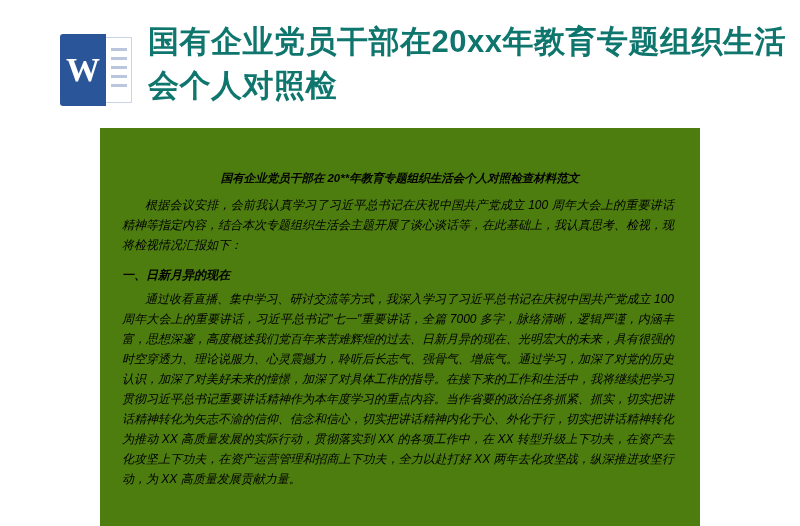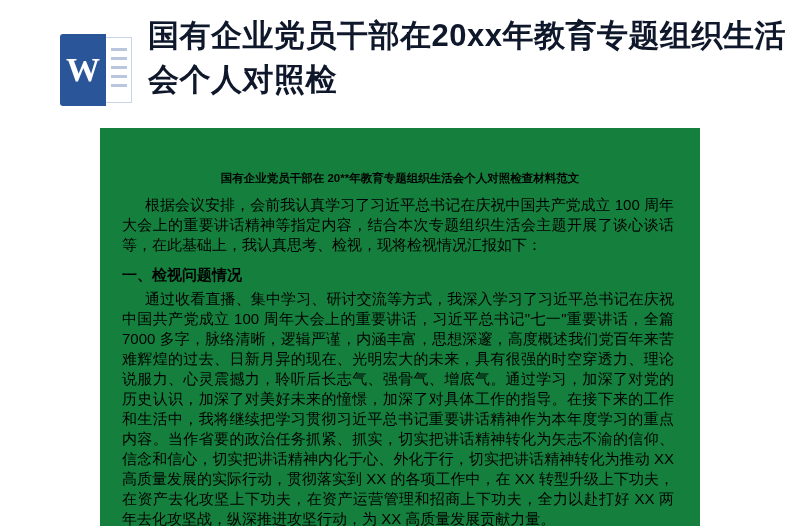--- a/index.html
+++ b/index.html
@@ -78,57 +78,58 @@
   }
   .word-icon .l1 { top: 14px; }
   .word-icon .l2 { top: 23px; }
   .word-icon .l3 { top: 32px; }
   .word-icon .l4 { top: 41px; }
   .word-icon .l5 { top: 50px; }
 
   .doc-title {
     position: absolute;
     left: 148px;
-    top: 14px;
+    top: 20px;
     width: 640px;
-    color: #0f172a;
+    color: #0f766e;
     font-size: 31px;
     font-weight: bold;
     line-height: 44px;
     letter-spacing: 0.5px;
     font-family: "Liberation Sans", sans-serif;
     white-space: pre-wrap;
     overflow: hidden;
     max-height: 92px;
   }
 
   
   .sheet {
     position: absolute;
     left: 100px;
     top: 128px;
     width: 600px;
     height: 398px;
-    background: #15803d;
+    background: #4d7c0f;
     overflow: hidden;
+    font-style: italic;
   }
   .sheet-inner {
     padding: 40px 22px 0 22px;
   }
   .doc-heading {
     text-align: center;
     font-size: 11.5px;
     font-weight: bold;
     color: #000000;
     line-height: 20px;
     margin-bottom: 7px;
     font-family: "Liberation Sans", sans-serif;
   }
   .para {
-    font-size: 15px;
+    font-size: 12px;
     color: #000000;
     line-height: 20px;
     text-align: justify;
     text-indent: 23px;
     margin: 0 4px 6px 0;
     font-family: "Liberation Sans", sans-serif;
   }
   .para.sec {
     font-weight: bold;
     text-indent: 0;
@@ -163,18 +164,18 @@
     </div>
 
     <div class="doc-title">国有企业党员干部在20xx年教育专题组织生活会个人对照检</div>
   </div>
 
   <div class="sheet">
     <div class="sheet-inner">
       <div class="doc-heading">国有企业党员干部在 20**年教育专题组织生活会个人对照检查材料范文</div>
 
       <p class="para">根据会议安排，会前我认真学习了习近平总书记在庆祝中国共产党成立 100 周年大会上的重要讲话精神等指定内容，结合本次专题组织生活会主题开展了谈心谈话等，在此基础上，我认真思考、检视，现将检视情况汇报如下：</p>
-      <p class="para sec">一、检视问题情况</p>
+      <p class="para sec">一、日新月异的现在</p>
       <p class="para">通过收看直播、集中学习、研讨交流等方式，我深入学习了习近平总书记在庆祝中国共产党成立 100 周年大会上的重要讲话，习近平总书记"七一"重要讲话，全篇 7000 多字，脉络清晰，逻辑严谨，内涵丰富，思想深邃，高度概述我们党百年来苦难辉煌的过去、日新月异的现在、光明宏大的未来，具有很强的时空穿透力、理论说服力、心灵震撼力，聆听后长志气、强骨气、增底气。通过学习，加深了对党的历史认识，加深了对美好未来的憧憬，加深了对具体工作的指导。在接下来的工作和生活中，我将继续把学习贯彻习近平总书记重要讲话精神作为本年度学习的重点内容。当作省要的政治任务抓紧、抓实，切实把讲话精神转化为矢志不渝的信仰、信念和信心，切实把讲话精神内化于心、外化于行，切实把讲话精神转化为推动 XX 高质量发展的实际行动，贯彻落实到 XX 的各项工作中，在 XX 转型升级上下功夫，在资产去化攻坚上下功夫，在资产运营管理和招商上下功夫，全力以赴打好 XX 两年去化攻坚战，纵深推进攻坚行动，为 XX 高质量发展贡献力量。</p>
     </div>
   </div>
 
 </div>
 
 </body></html>

